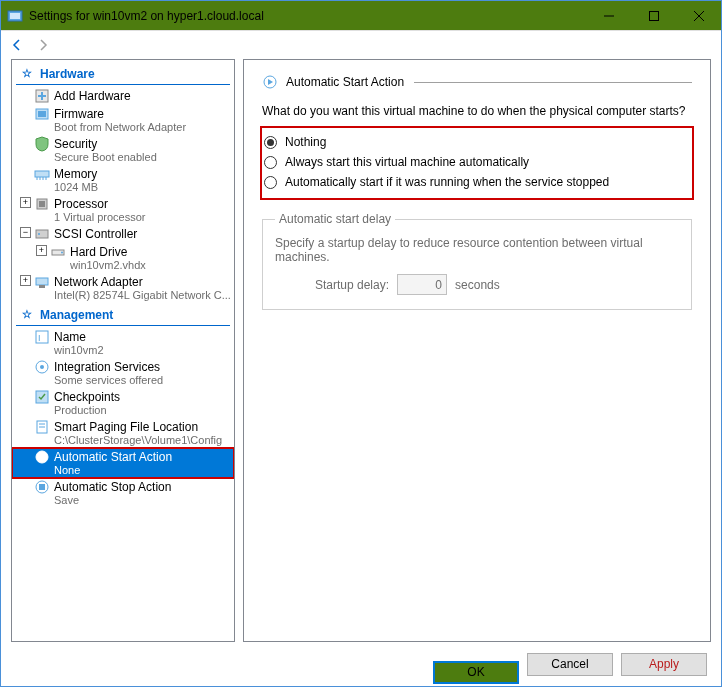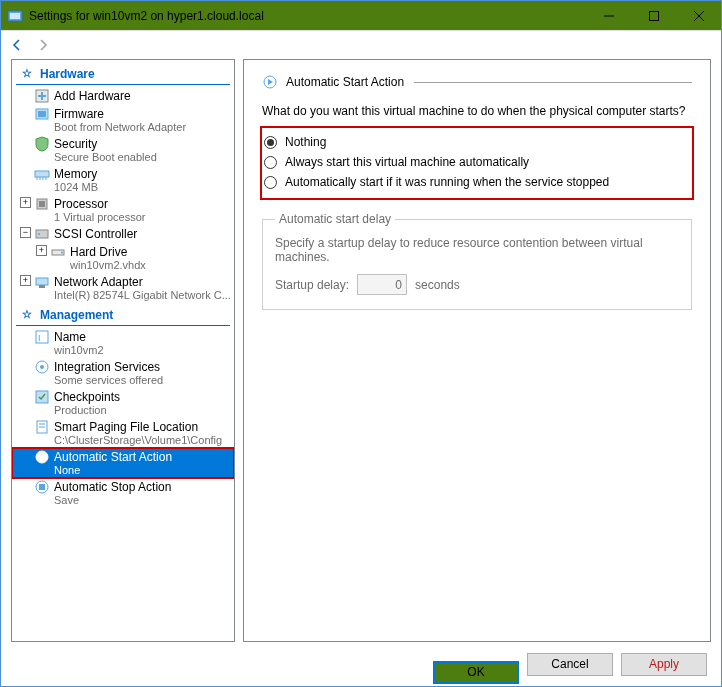--- a/index.html
+++ b/index.html
@@ -110,21 +110,21 @@
 .radio-row .radio.checked::after {
   content: ""; position: absolute; left: 2px; top: 2px;
   width: 7px; height: 7px; border-radius: 50%; background: #333;
 }
 fieldset.delay {
   border: 1px solid #cfcfcf; padding: 10px 12px 14px 12px;
   color: #6d6d6d;
 }
 fieldset.delay legend { color: #6d6d6d; padding: 0 4px; font-size: 12px; }
 .delay-desc { margin-bottom: 10px; }
-.delay-row { display: flex; align-items: center; gap: 8px; }
+.delay-row { display: flex; align-items: center; gap: 8px; margin-left: 40px; }
 .delay-row input {
   width: 50px; height: 21px; text-align: right; padding-right: 4px;
   border: 1px solid #c0c0c0; background: #f4f4f4; color: #6d6d6d;
   font-family: inherit; font-size: 12px;
 }
 
 .button-bar {
   height: 44px; display: flex; justify-content: flex-end;
   align-items: center; padding-right: 14px; gap: 8px;
   background: #fff;

